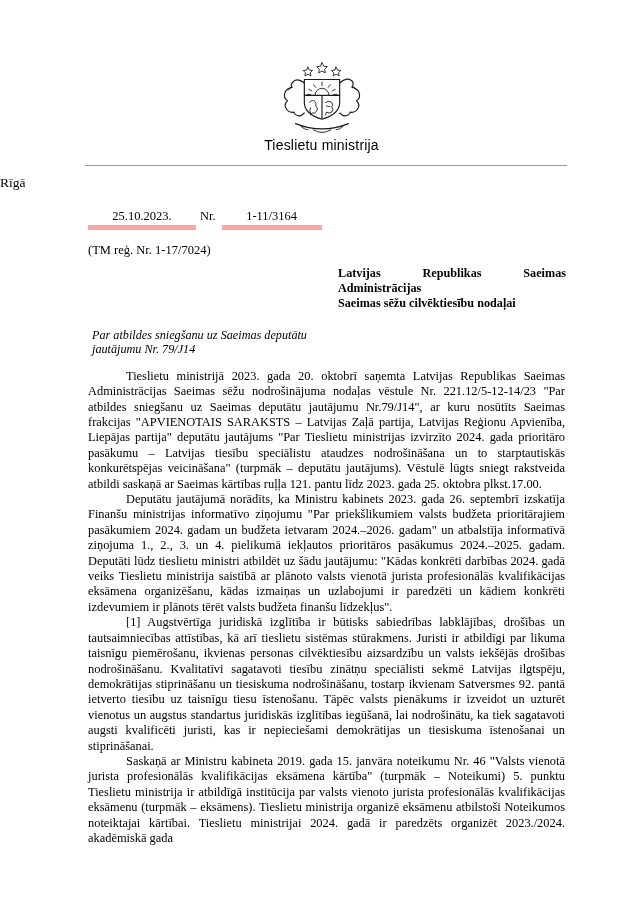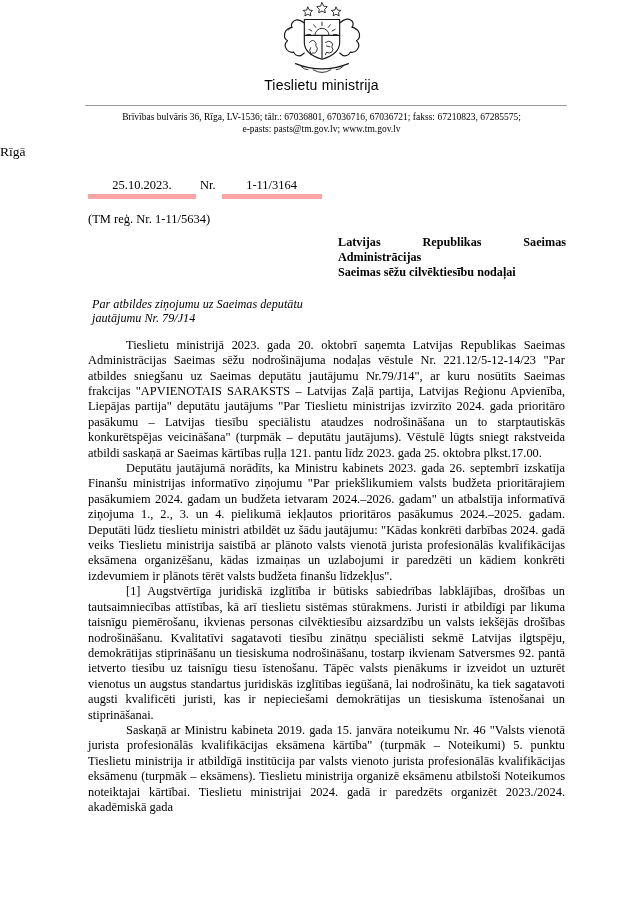--- a/index.html
+++ b/index.html
@@ -5,20 +5,21 @@
   html,body { margin:0; padding:0; background:#e8e8e8; }
   .page {
     width: 643px;
     height: 908px;
     margin: 0 auto;
     background: #ffffff;
     color: #000;
     font-family: "Liberation Serif", serif;
     position: relative;
     box-sizing: border-box;
+    padding-top: 60px;
     overflow: hidden;
   }
   .letterhead { text-align: center; }
   .coat { display:block; margin: 0 auto; }
   .ministry-name {
     font-family: "Liberation Sans", sans-serif;
     font-size: 14px;
     font-weight: 500;
     letter-spacing: 0.2px;
     margin-top: 1px;
@@ -95,42 +96,38 @@
       <path d="M26 31 q-3 0 -4 3" stroke-width="1"></path>
 
       <path d="M80 26 q8 -7 13 -3 q4 3 1 8 q6 1 8 6 q2 6 -3 9 q5 5 1 10 q-3 4 -8 3 q-2 5 -8 4 l-4 -3"></path>
       <path d="M94 30 q3 0 4 3" stroke-width="1"></path>
 
       <path d="M30 72 q30 12 60 0"></path>
       <path d="M36 75 q4 4 8 4 M50 79 q5 3 10 3 M84 75 q-4 4 -8 4 M70 79 q-5 3 -10 3" stroke-width="1"></path>
     </svg>
     <div class="ministry-name">Tieslietu ministrija</div>
     <hr class="rule">
-    <div class="address">
-      <div>Brīvības bulvāris 36, Rīga, LV-1536; tālr.: 67036801, 67036716, 67036721; fakss: 67210823, 67285575;</div>
-      <div>e-pasts: pasts@tm.gov.lv; www.tm.gov.lv</div>
-    </div>
     <div class="city">Rīgā</div>
   </div>
 
   <div class="ref-row">
     <span class="field-underline field-date">25.10.2023.</span><span class="nr-label">Nr.</span><span class="field-underline field-number">1-11/3164</span>
   </div>
 
   <div class="reply-ref">
-    <div>(TM reģ. Nr. 1-11/5634)</div>
+    <div>(TM reģ. Nr. 1-17/7024)</div>
   </div>
 
   <div class="recipient">
     <div class="r1">Latvijas Republikas Saeimas Administrācijas</div>
     <div class="r2">Saeimas sēžu cilvēktiesību nodaļai</div>
   </div>
 
   <div class="subject">
-    <div>Par atbildes ziņojumu uz Saeimas deputātu</div>
+    <div>Par atbildes sniegšanu uz Saeimas deputātu</div>
     <div>jautājumu Nr. 79/J14</div>
   </div>
 
   <div class="body-text">
     <p>Tieslietu ministrijā 2023. gada 20. oktobrī saņemta Latvijas Republikas Saeimas Administrācijas Saeimas sēžu nodrošinājuma nodaļas vēstule Nr. 221.12/5-12-14/23 "Par atbildes sniegšanu uz Saeimas deputātu jautājumu Nr.79/J14", ar kuru nosūtīts Saeimas frakcijas "APVIENOTAIS SARAKSTS – Latvijas Zaļā partija, Latvijas Reģionu Apvienība, Liepājas partija" deputātu jautājums "Par Tieslietu ministrijas izvirzīto 2024. gada prioritāro pasākumu – Latvijas tiesību speciālistu ataudzes nodrošināšana un to starptautiskās konkurētspējas veicināšana" (turpmāk – deputātu jautājums). Vēstulē lūgts sniegt rakstveida atbildi saskaņā ar Saeimas kārtības ruļļa 121. pantu līdz 2023. gada 25. oktobra plkst.17.00.</p>
     <p>Deputātu jautājumā norādīts, ka Ministru kabinets 2023. gada 26. septembrī izskatīja Finanšu ministrijas informatīvo ziņojumu "Par priekšlikumiem valsts budžeta prioritārajiem pasākumiem 2024. gadam un budžeta ietvaram 2024.–2026. gadam" un atbalstīja informatīvā ziņojuma 1., 2., 3. un 4. pielikumā iekļautos prioritāros pasākumus 2024.–2025. gadam. Deputāti lūdz tieslietu ministri atbildēt uz šādu jautājumu: "Kādas konkrēti darbības 2024. gadā veiks Tieslietu ministrija saistībā ar plānoto valsts vienotā jurista profesionālās kvalifikācijas eksāmena organizēšanu, kādas izmaiņas un uzlabojumi ir paredzēti un kādiem konkrēti izdevumiem ir plānots tērēt valsts budžeta finanšu līdzekļus".</p>
     <p>[1] Augstvērtīga juridiskā izglītība ir būtisks sabiedrības labklājības, drošības un tautsaimniecības attīstības, kā arī tieslietu sistēmas stūrakmens. Juristi ir atbildīgi par likuma taisnīgu piemērošanu, ikvienas personas cilvēktiesību aizsardzību un valsts iekšējās drošības nodrošināšanu. Kvalitatīvi sagatavoti tiesību zinātņu speciālisti sekmē Latvijas ilgtspēju, demokrātijas stiprināšanu un tiesiskuma nodrošināšanu, tostarp ikvienam Satversmes 92. pantā ietverto tiesību uz taisnīgu tiesu īstenošanu. Tāpēc valsts pienākums ir izveidot un uzturēt vienotus un augstus standartus juridiskās izglītības iegūšanā, lai nodrošinātu, ka tiek sagatavoti augsti kvalificēti juristi, kas ir nepieciešami demokrātijas un tiesiskuma īstenošanai un stiprināšanai.</p>
     <p>Saskaņā ar Ministru kabineta 2019. gada 15. janvāra noteikumu Nr. 46 "Valsts vienotā jurista profesionālās kvalifikācijas eksāmena kārtība" (turpmāk – Noteikumi) 5. punktu Tieslietu ministrija ir atbildīgā institūcija par valsts vienoto jurista profesionālās kvalifikācijas eksāmenu (turpmāk – eksāmens). Tieslietu ministrija organizē eksāmenu atbilstoši Noteikumos noteiktajai kārtībai. Tieslietu ministrijai 2024. gadā ir paredzēts organizēt 2023./2024. akadēmiskā gada</p>
   </div>
 

